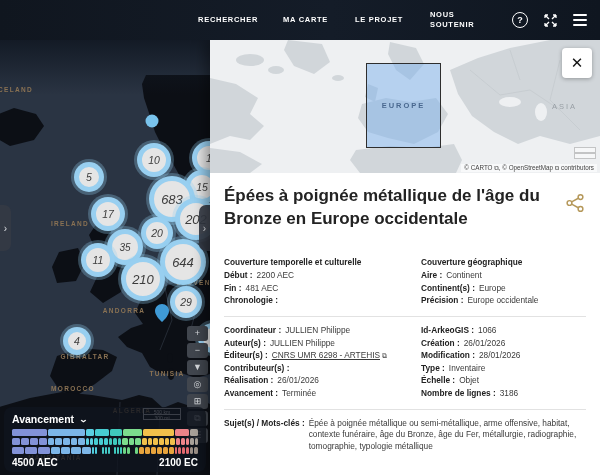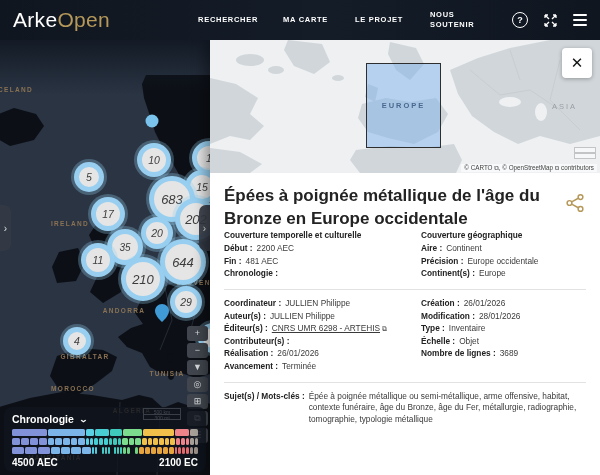--- a/index.html
+++ b/index.html
@@ -125,36 +125,35 @@
     position:absolute; top:8px; right:8px; width:30px; height:30px; background:#fff;
     border-radius:4px; box-shadow:0 1px 4px rgba(0,0,0,.3); display:flex;
     align-items:center; justify-content:center; font-size:15px; color:#111; cursor:pointer;
   }
 
   .panel-body { padding:0 14px; }
   .title-row { display:flex; margin-top:12px; }
   .title { font-size:17px; font-weight:bold; color:#232323; line-height:1.33; width:330px; }
   .share-icon { margin-left:auto; margin-top:7px; cursor:pointer; }
 
-  .cols { display:flex; margin-top:0; }
+  .cols { display:flex; margin-top:27px; }
   .col-left { width:197px; padding-right:8px; box-sizing:border-box; }
   .col-right { flex:1; }
   .sec-head { font-weight:bold; font-size:8.3px; color:#222; margin-bottom:3px; }
   .field { display:flex; font-size:8.3px; color:#3a3a3a; line-height:1.4; margin-bottom:1px; }
   .flabel { font-weight:bold; white-space:nowrap; margin-right:4px; color:#222; }
   .fval { }
   .fval.link { text-decoration:underline; cursor:pointer; }
   .ext { font-size:7px; margin-left:2px; text-decoration:none; display:inline-block; }
   .div { border:none; border-top:1px solid #e2e2e2; margin:8px 0; }
 </style>
 </head>
 <body>
 
 <div class="header">
-  <div class="logo"><span>Arke</span><span class="gold">Open</span></div>
   <div class="nav">
       <div class="nav-item">RECHERCHER</div>
       <div class="nav-item">MA CARTE</div>
       <div class="nav-item">LE PROJET</div>
       <div class="nav-item">NOUS SOUTENIR</div>
     </div>
   <div class="header-icons">
     <div class="help-icon">?</div>
     <div class="icon-btn">
       <svg width="15" height="15" viewBox="0 0 15 15" fill="none" stroke="#fff" stroke-width="1.3">
@@ -239,21 +238,21 @@
       <div class="tool-btn">☰</div>
     </div>
 
   <div class="scalebar">
     <div class="scale-top">500 km</div>
     <div class="scale-bottom">300 mi</div>
   </div>
 
   <div class="chrono">
     <div class="chrono-head">
-      <span>Chronologie</span>
+      <span>Avancement</span>
       <span class="chev">⌄</span>
     </div>
     <div class="chrono-rows" id="chrono-rows">
         <div class="chrono-row">
           <div class="seg" style="flex-grow: 18; background: rgb(130, 146, 216);"></div>
           <div class="seg" style="flex-grow: 19; background: rgb(124, 182, 232);"></div>
           <div class="seg" style="flex-grow: 4; background: rgb(91, 208, 226);"></div>
           <div class="seg" style="flex-grow: 7; background: rgb(71, 205, 210);"></div>
           <div class="seg" style="flex-grow: 6; background: rgb(63, 201, 188);"></div>
           <div class="seg" style="flex-grow: 10; background: rgb(124, 220, 141);"></div>
@@ -410,27 +409,27 @@
           </div>
       </div>
       <div class="col-right">
         <div class="sec-head">Couverture géographique</div>
         <div id="geographic-fields">
             <div class="field">
               <span class="flabel">Aire :</span>
               <span class="fval">Continent</span>
             </div>
             <div class="field">
+              <span class="flabel">Continent(s) :</span>
+              <span class="fval">Europe</span>
+            </div>
+            <div class="field">
               <span class="flabel">Précision :</span>
               <span class="fval">Europe occidentale</span>
             </div>
-            <div class="field">
-              <span class="flabel">Continent(s) :</span>
-              <span class="fval">Europe</span>
-            </div>
           </div>
       </div>
     </div>
 
     <hr class="div">
 
     <div class="cols" style="margin-top:0">
       <div class="col-left" id="admin-left">
           <div class="field">
             <span class="flabel">Coordinateur :</span>
@@ -451,38 +450,42 @@
             <span class="flabel">Réalisation :</span>
             <span class="fval">26/01/2026</span>
           </div>
           <div class="field">
             <span class="flabel">Avancement :</span>
             <span class="fval">Terminée</span>
           </div>
         </div>
       <div class="col-right" id="admin-right">
           <div class="field">
+            <span class="flabel">Id-ArkeoGIS :</span>
+            <span class="fval">1066</span>
+          </div>
+          <div class="field">
             <span class="flabel">Création :</span>
             <span class="fval">26/01/2026</span>
           </div>
           <div class="field">
             <span class="flabel">Modification :</span>
             <span class="fval">28/01/2026</span>
           </div>
           <div class="field">
             <span class="flabel">Type :</span>
             <span class="fval">Inventaire</span>
           </div>
           <div class="field">
             <span class="flabel">Échelle :</span>
             <span class="fval">Objet</span>
           </div>
           <div class="field">
             <span class="flabel">Nombre de lignes :</span>
-            <span class="fval">3689</span>
+            <span class="fval">3186</span>
           </div>
         </div>
     </div>
 
     <hr class="div">
 
     <div class="field">
       <span class="flabel" id="subjects-label">Sujet(s) / Mots-clés :</span>
       <span class="fval" style="width:300px">Épée à poignée métallique ou semi-métallique, arme offensive, habitat, contexte funéraire, âge du Bronze, âge du Fer, métallurgie, radiographie, tomographie, typologie métallique</span>
     </div>

